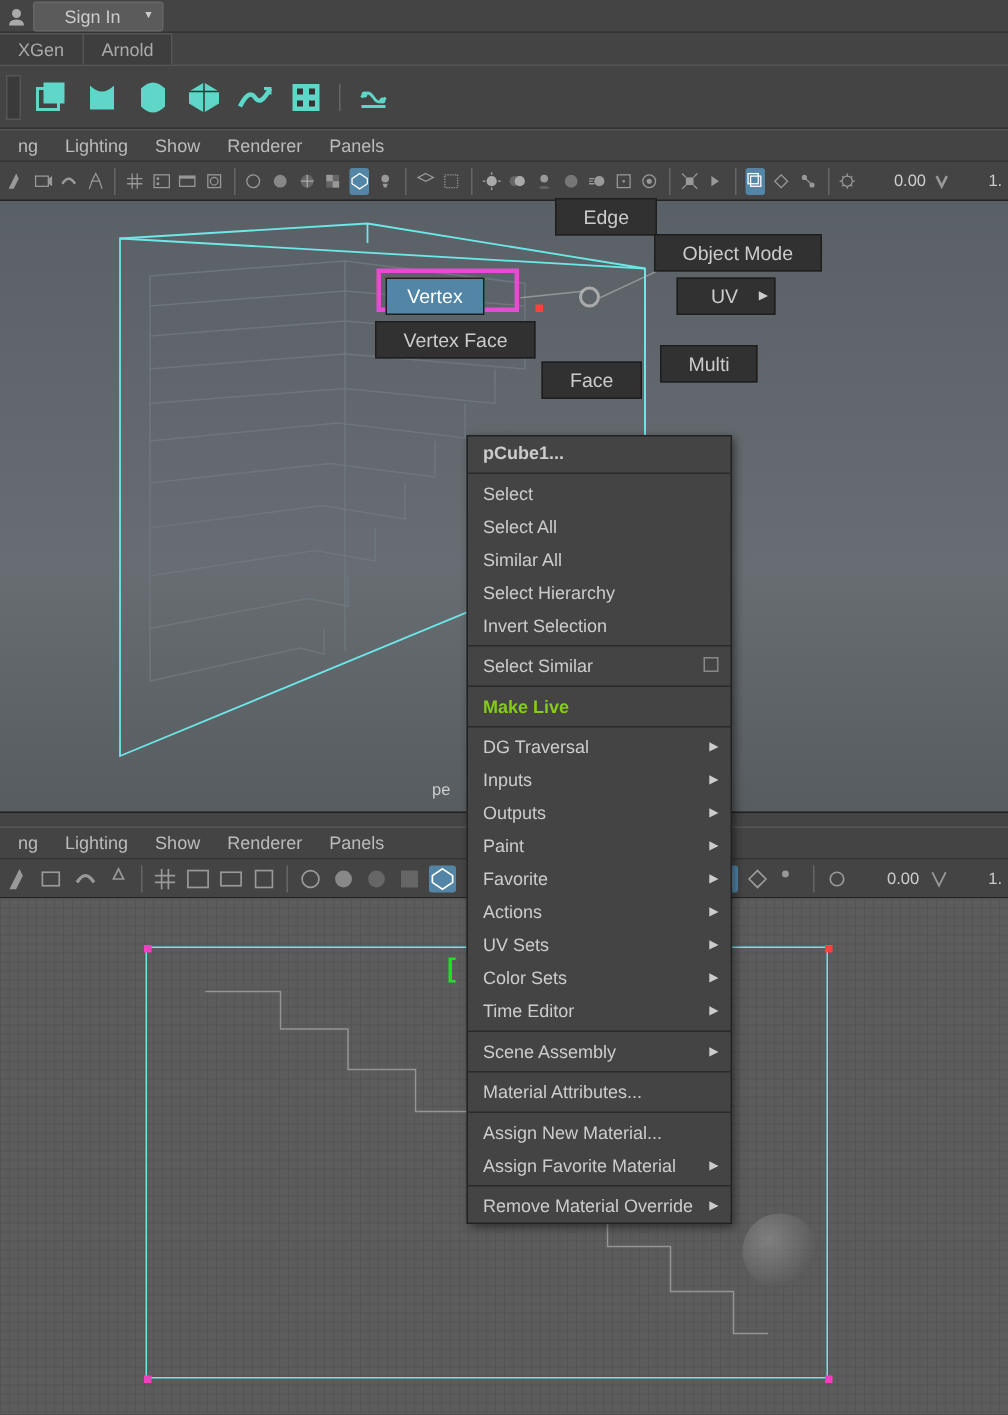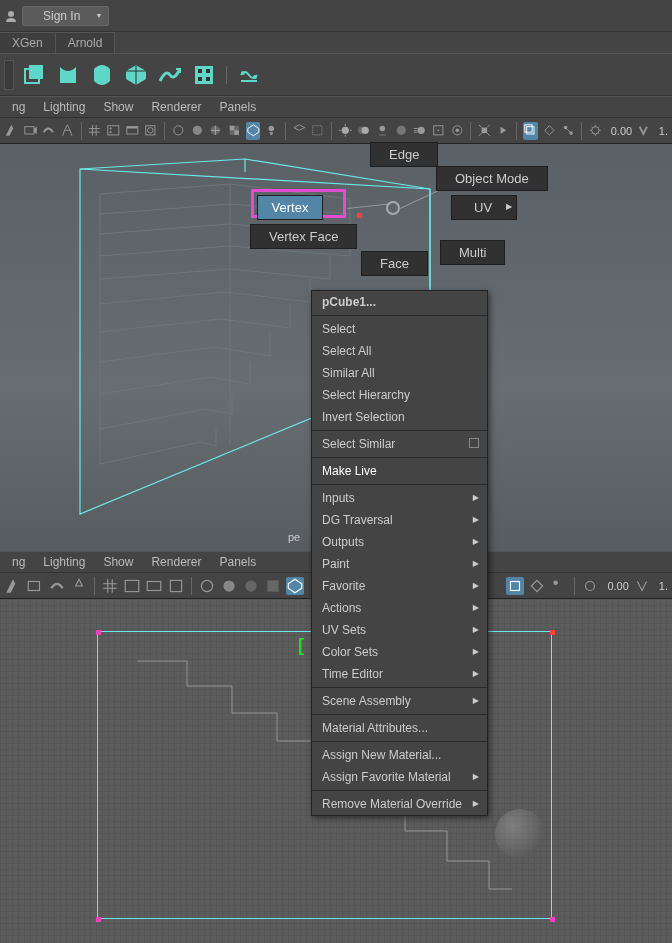--- a/index.html
+++ b/index.html
@@ -1,54 +1,54 @@
 <!DOCTYPE html>
 <html><head>
 <meta charset="utf-8">
 <style>
 * { margin: 0; padding: 0; box-sizing: border-box; font-family: Arial, sans-serif; font-size: 12px; }
 body { background: #444444; width: 672px; height: 943px; overflow: hidden; position: relative; color: #bbb; }
 
-.topbar { display: flex; align-items: center; height: 32px; background: #444; border-bottom: 1px solid #333; padding: 0 4px; }
+.topbar { display: flex; align-items: center; height: 22px; background: #444; border-bottom: 1px solid #333; padding: 0 4px; }
 .signin-btn { background: #5b5b5b; color: #ccc; padding: 2px 28px 2px 20px; border: 1px solid #666; border-radius: 2px; position: relative; }
 .signin-btn::after { content: "▼"; font-size: 7px; position: absolute; right: 6px; top: 5px; color: #ccc; }
 .user-icon { width: 14px; height: 14px; margin-right: 4px; display: inline-block; }
 
 .tabs-row { display: flex; height: 22px; background: #444; border-bottom: 1px solid #555; }
 .tab { padding: 3px 12px; color: #aaa; background: #3e3e3e; border-right: 1px solid #555; border-top: 1px solid #555; }
 
 .shelf { height: 42px; background: #444; border-bottom: 1px solid #333; display: flex; align-items: center; gap: 6px; padding: 0 4px; }
 .shelf-icon { width: 28px; height: 28px; display: flex; align-items: center; justify-content: center; }
 .shelf-icon svg { width: 24px; height: 24px; }
 
 .vp-menubar { height: 22px; background: #444; display: flex; align-items: center; gap: 6px; padding: 0 6px; border-top: 1px solid #555; border-bottom: 1px solid #333; }
 .vp-menuitem { color: #bbb; padding: 2px 6px; }
 
 .vp-toolbar { height: 26px; background: #444; display: flex; align-items: center; gap: 4px; padding: 0 4px; border-bottom: 1px solid #222; }
 .vp-tb-icon { width: 18px; height: 18px; display: flex; align-items: center; justify-content: center; }
 .vp-divider { width: 1px; height: 18px; background: #666; margin: 0 2px; }
-.vp-num { color: #ccc; font-size: 11px; margin-left: 4px; }
+.vp-num { color: #ccc; font-size: 11px; margin-left: 20px; }
 
 .viewport-top { position: relative; width: 672px; height: 408px; background: linear-gradient(#5a6166 0%, #676d72 60%, #575c60 100%); border-bottom: 1px solid #222; }
 .wireframe-canvas { position: absolute; inset: 0; }
 
 .marking-menu { position: absolute; pointer-events: none; }
 .mm-item { position: absolute; background: #313131; color: #ccc; padding: 4px 18px; font-size: 13px; border: 1px solid #1e1e1e; pointer-events: auto; white-space: nowrap; text-align: center; }
 .mm-item.active { background: #5285a6; color: #fff; }
 .highlight-box { position: absolute; border: 3px solid #e64cd3; pointer-events: none; }
 .mm-uv { padding: 4px 24px 4px 22px; position: relative; }
 .mm-uv::after { content: "▶"; font-size: 8px; position: absolute; right: 4px; top: 6px; }
 .mm-ball { position: absolute; width: 14px; height: 14px; border: 2px solid #aaa; border-radius: 50%; }
 .mm-line { position: absolute; height: 1px; background: rgba(200,200,200,0.5); }
 .red-sq { position: absolute; width: 5px; height: 5px; background: #ff4040; }
 
 .context-menu { position: absolute; left: 311px; top: 290px; width: 177px; background: #444; border: 1px solid #222; box-shadow: 2px 2px 6px rgba(0,0,0,0.5); }
 .cm-item { padding: 4px 10px; color: #ccc; font-size: 12px; position: relative; }
 .cm-item.bold { font-weight: bold; }
-.cm-item.disabled { color: #ffffff; }
+.cm-item.disabled { color: #84cc16; font-weight: bold; }
 .cm-sep { height: 1px; background: #2a2a2a; margin: 2px 0; }
 .cm-arrow::after { content: "▶"; font-size: 8px; position: absolute; right: 8px; top: 6px; }
 .cm-check { position: absolute; right: 8px; top: 5px; width: 10px; height: 10px; border: 1px solid #888; }
 
 .viewport-bottom { position: relative; width: 672px; background: #5f5f5f; flex:1; }
 .uv-bg { position: absolute; inset: 0; background-image: linear-gradient(#555 1px, transparent 1px), linear-gradient(90deg, #555 1px, transparent 1px); background-size: 6px 6px; background-color: #5c5c5c; }
 .uv-content { position: absolute; inset: 0; }
 
 .bottom-area { position: absolute; left:0; top: 551px; width: 672px; bottom: 0; display:flex; flex-direction:column; }
 
@@ -503,22 +503,22 @@
   <div class="cm-item">Select</div>
   <div class="cm-item">Select All</div>
   <div class="cm-item">Similar All</div>
   <div class="cm-item">Select Hierarchy</div>
   <div class="cm-item">Invert Selection</div>
   <div class="cm-sep"></div>
   <div class="cm-item"><span>Select Similar</span><span class="cm-check"></span></div>
   <div class="cm-sep"></div>
   <div class="cm-item disabled">Make Live</div>
   <div class="cm-sep"></div>
+  <div class="cm-item cm-arrow">DG Traversal</div>
   <div class="cm-item cm-arrow">Inputs</div>
-  <div class="cm-item cm-arrow">DG Traversal</div>
   <div class="cm-item cm-arrow">Outputs</div>
   <div class="cm-item cm-arrow">Paint</div>
   <div class="cm-item cm-arrow">Favorite</div>
   <div class="cm-item cm-arrow">Actions</div>
   <div class="cm-item cm-arrow">UV Sets</div>
   <div class="cm-item cm-arrow">Color Sets</div>
   <div class="cm-item cm-arrow">Time Editor</div>
   <div class="cm-sep"></div>
   <div class="cm-item cm-arrow">Scene Assembly</div>
   <div class="cm-sep"></div>

